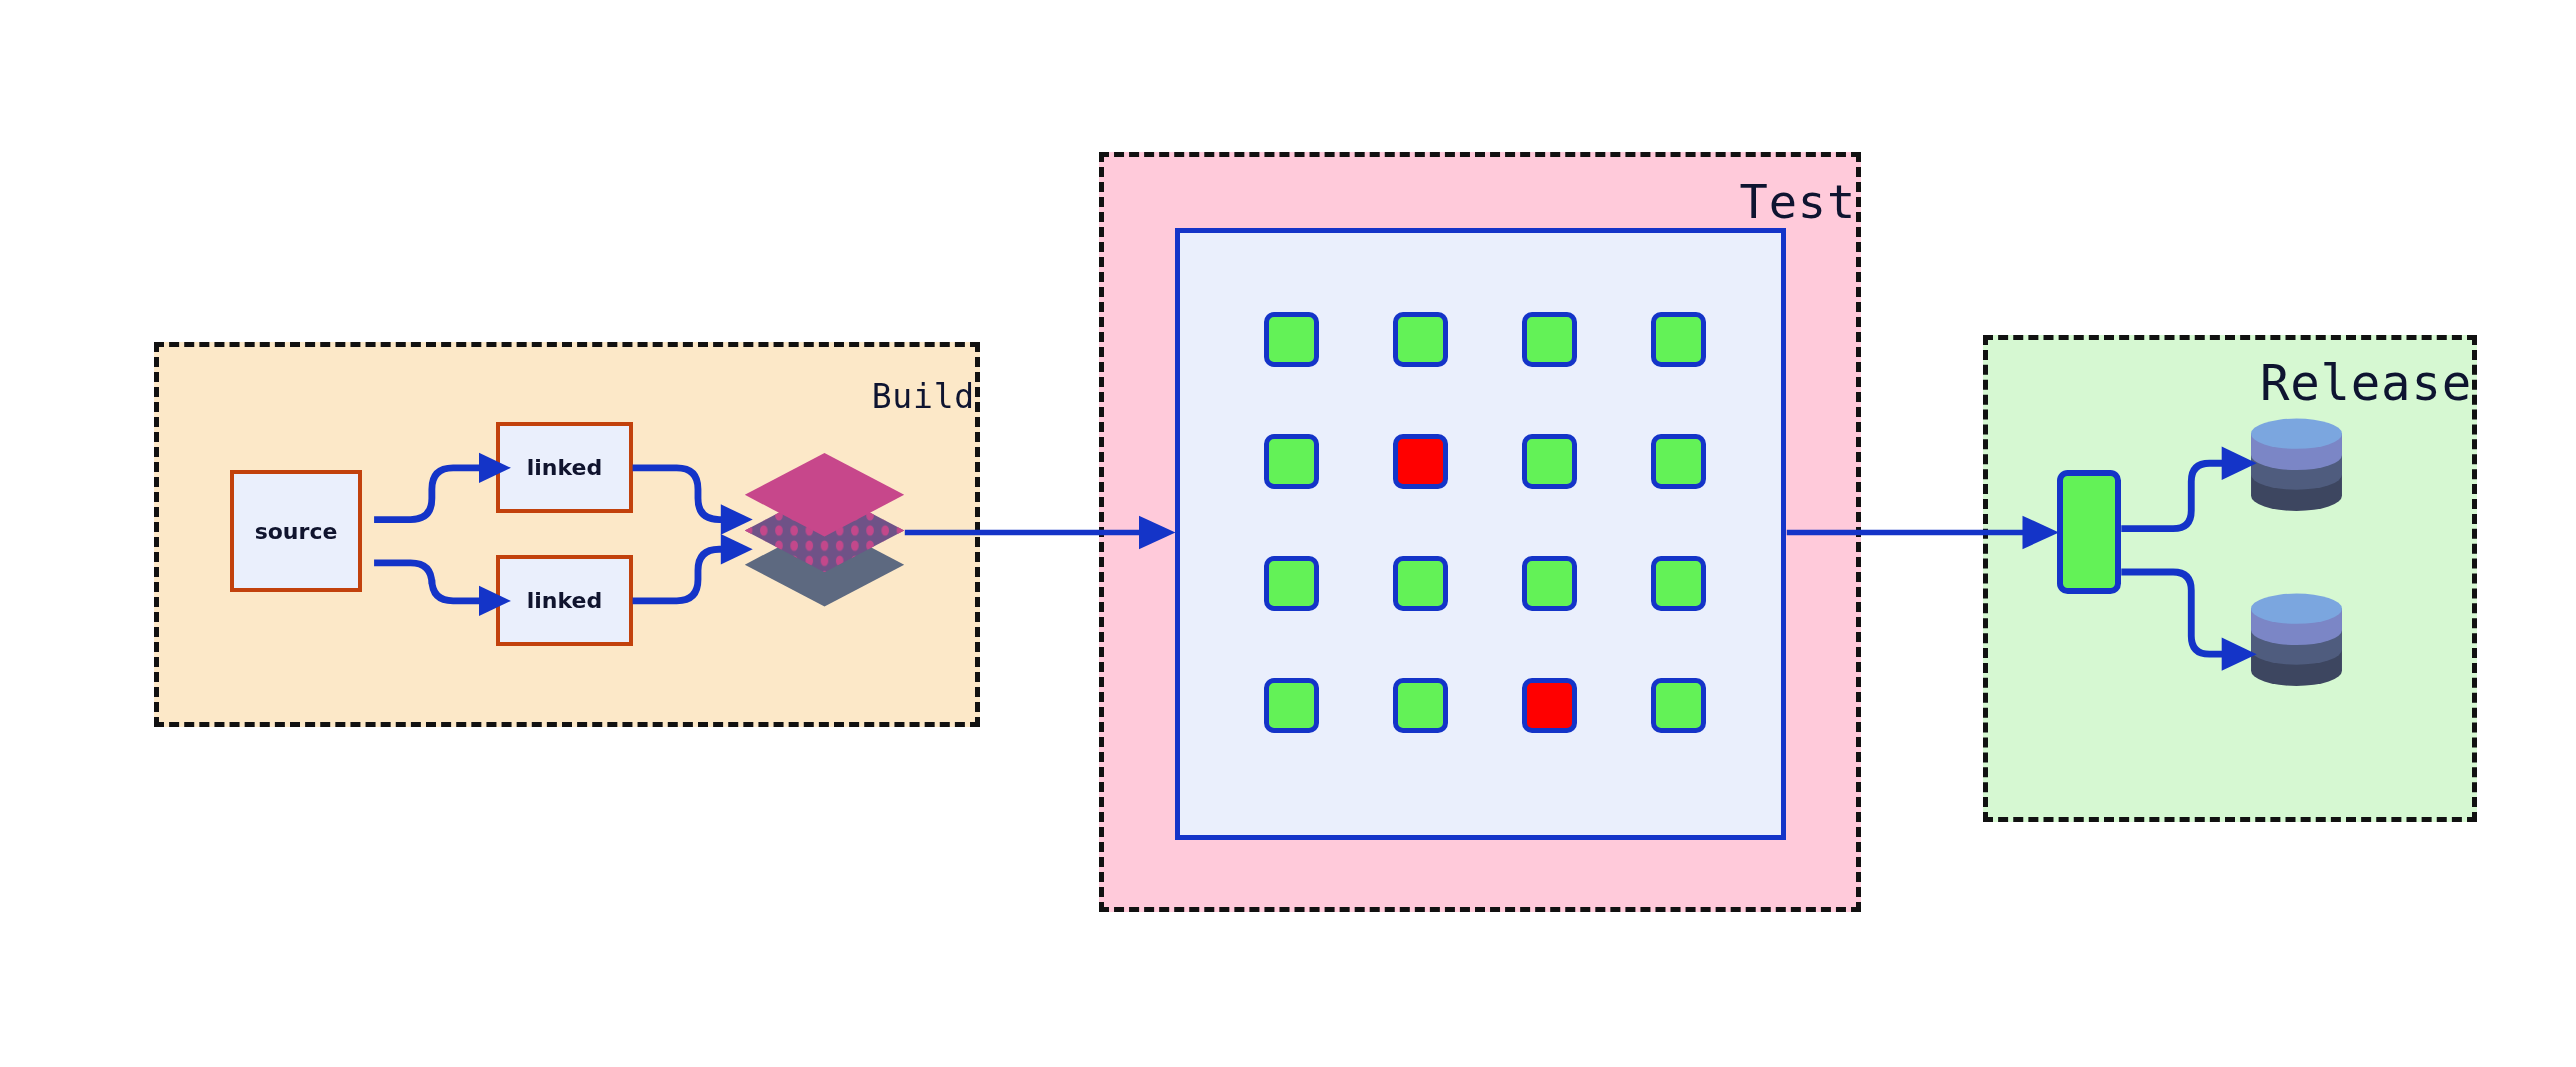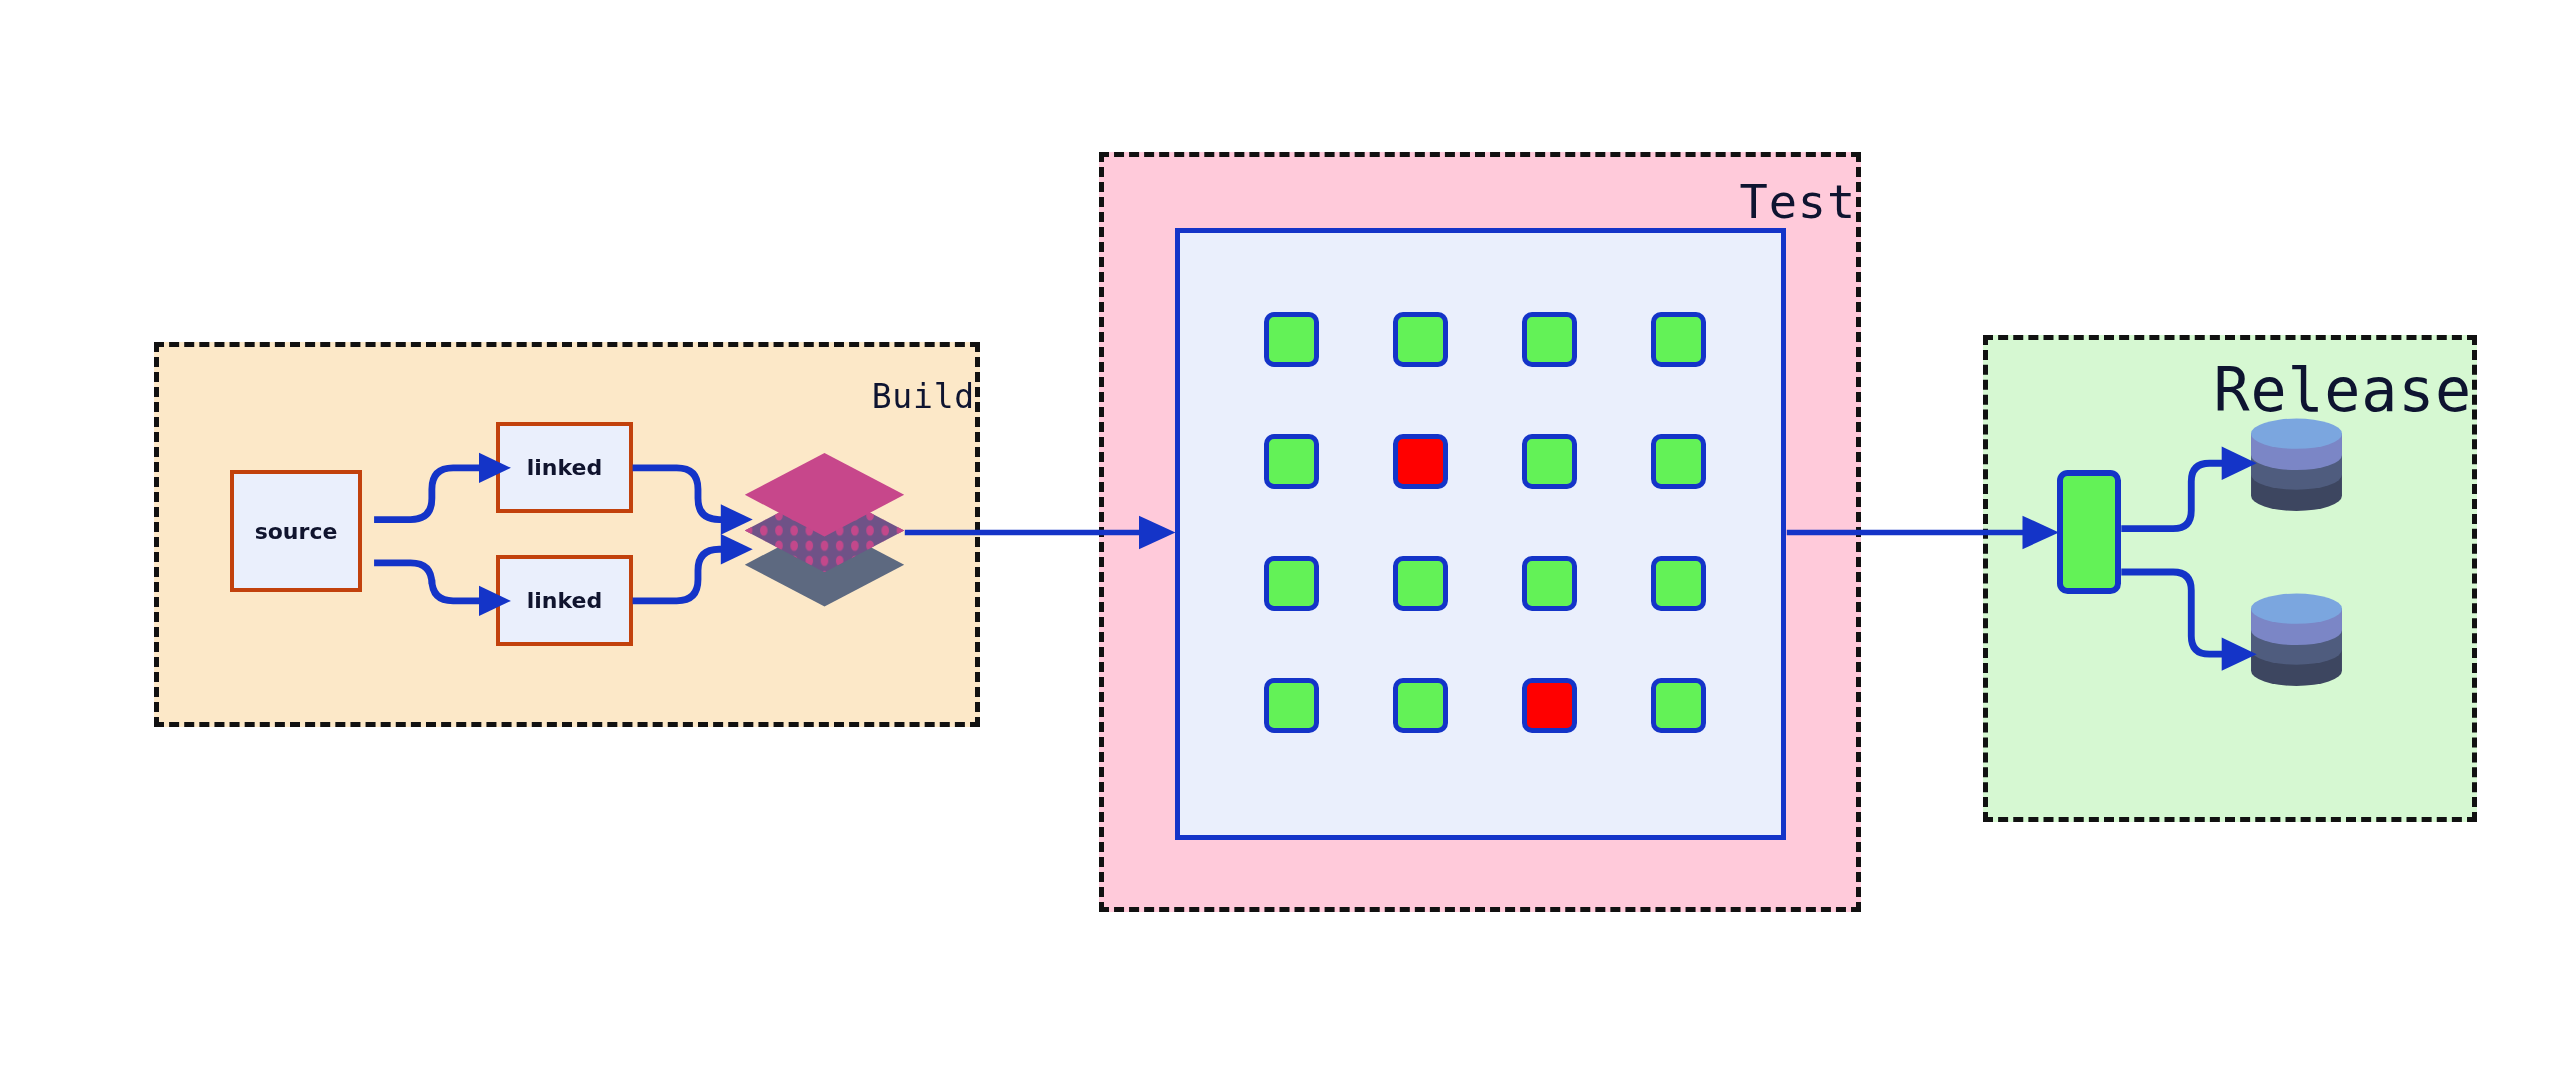--- a/index.html
+++ b/index.html
@@ -94,21 +94,21 @@
   }
   .test-cell.pass { background: #63f257; }
   .test-cell.fail { background: #ff0000; }
 
   
   #release-group {
     left: 1983px; top: 335px;
     width: 494px; height: 487px;
     background: #d6f8d2;
   }
-  #release-title { top: 15px; font-size: 60px; }
+  #release-title { top: 15px; font-size: 49px; }
   #release-artifact {
     position: absolute;
     left: 2057px; top: 470px;
     width: 64px; height: 124px;
     background: #63f257;
     border: 6px solid #1434c8;
     border-radius: 10.6px;
     box-sizing: border-box;
   }
 

